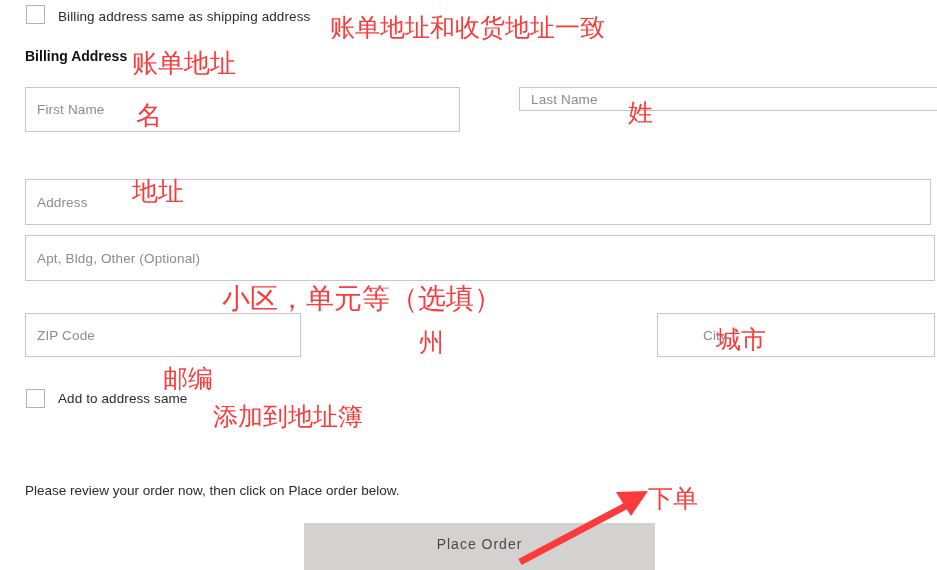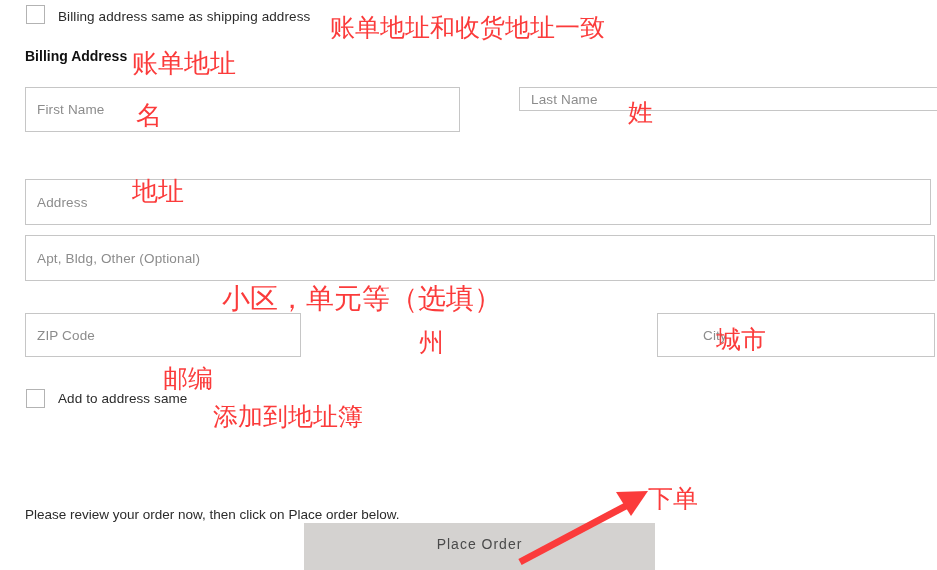--- a/index.html
+++ b/index.html
@@ -93,21 +93,20 @@
     height: 16px;
     display: block;
   }
 
   
   .review-note {
     position: absolute;
     font-size: 13.5px;
     color: #2b2b2b;
     white-space: nowrap;
-    margin-top: 24px;
   }
 
   
   .place-order {
     position: absolute;
     background: #d4d2d0;
     border: none;
     display: flex;
     align-items: flex-start;
     justify-content: center;

